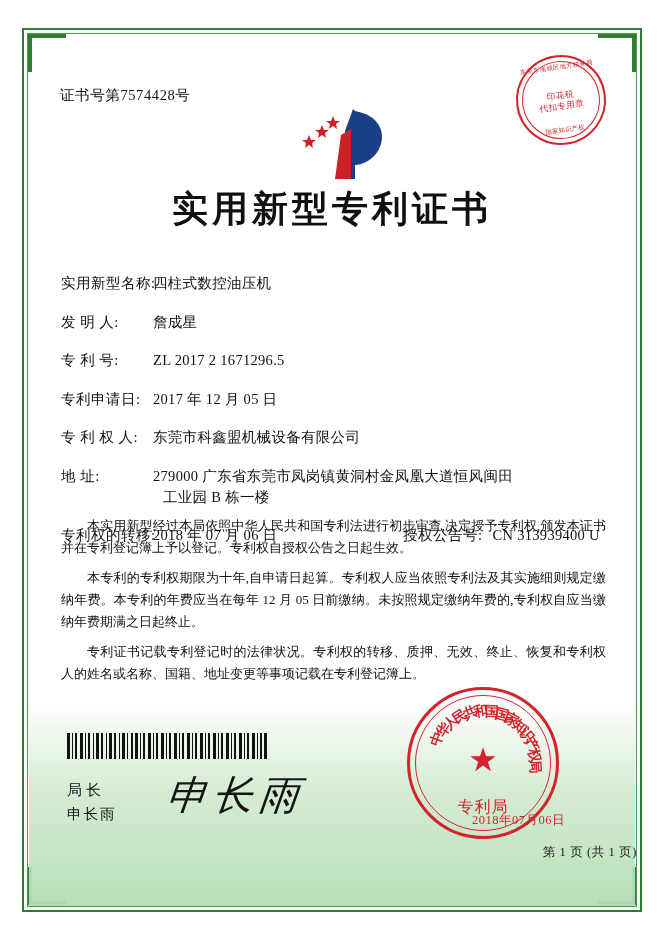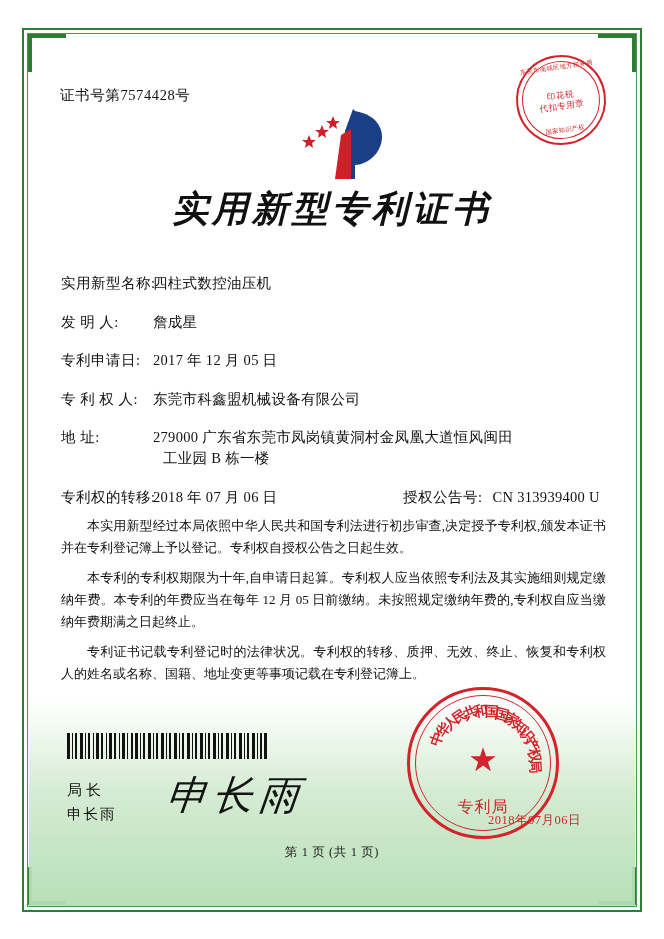--- a/index.html
+++ b/index.html
@@ -133,21 +133,20 @@
     position: absolute;
     left: 0;
     right: 0;
     top: 152px;
     text-align: center;
     font-size: 36px;
     font-weight: bold;
     letter-spacing: 4px;
     color: #101010;
     font-family: "DejaVu Serif", "Liberation Serif", serif;
-    font-style: italic;
   }
 
   
   .fields {
     position: absolute;
     left: 34px;
     top: 240px;
     width: 545px;
     font-size: 14.5px;
     color: #111;
@@ -280,34 +279,34 @@
   .seal .bottom-label {
     position: absolute;
     left: 0; right: 0;
     bottom: 18px;
     text-align: center;
     font-size: 16px;
     letter-spacing: 1px;
   }
   .seal-date {
     position: absolute;
-    right: 56px;
+    right: 72px;
     bottom: 78px;
     font-size: 12.5px;
     color: #d4232a;
     letter-spacing: 0.5px;
     margin-top: 12px;
   }
 
   
   .footer {
     position: absolute;
     left: 0; right: 0;
     bottom: 46px;
-    text-align: center;
+    text-align: right;
     font-size: 12.5px;
     color: #222;
     letter-spacing: 0.6px;
   }
 </style>
 </head>
 <body>
 
 <div class="page">
 
@@ -350,20 +349,24 @@
       <div class="field-row">
         <div class="field-label">实用新型名称:</div>
         <div class="field-value">四柱式数控油压机</div>
       </div>
 
       <div class="field-row">
         <div class="field-label">发 明 人:</div>
         <div class="field-value">詹成星</div>
       </div>
 
+      <div class="field-row">
+        <div class="field-label">专 利 号:</div>
+        <div class="field-value">ZL 2017 2 1671296.5</div>
+      </div>
 
       <div class="field-row">
         <div class="field-label">专利申请日:</div>
         <div class="field-value">2017 年 12 月 05 日</div>
       </div>
 
       <div class="field-row">
         <div class="field-label">专 利 权 人:</div>
         <div class="field-value">东莞市科鑫盟机械设备有限公司</div>
       </div>

